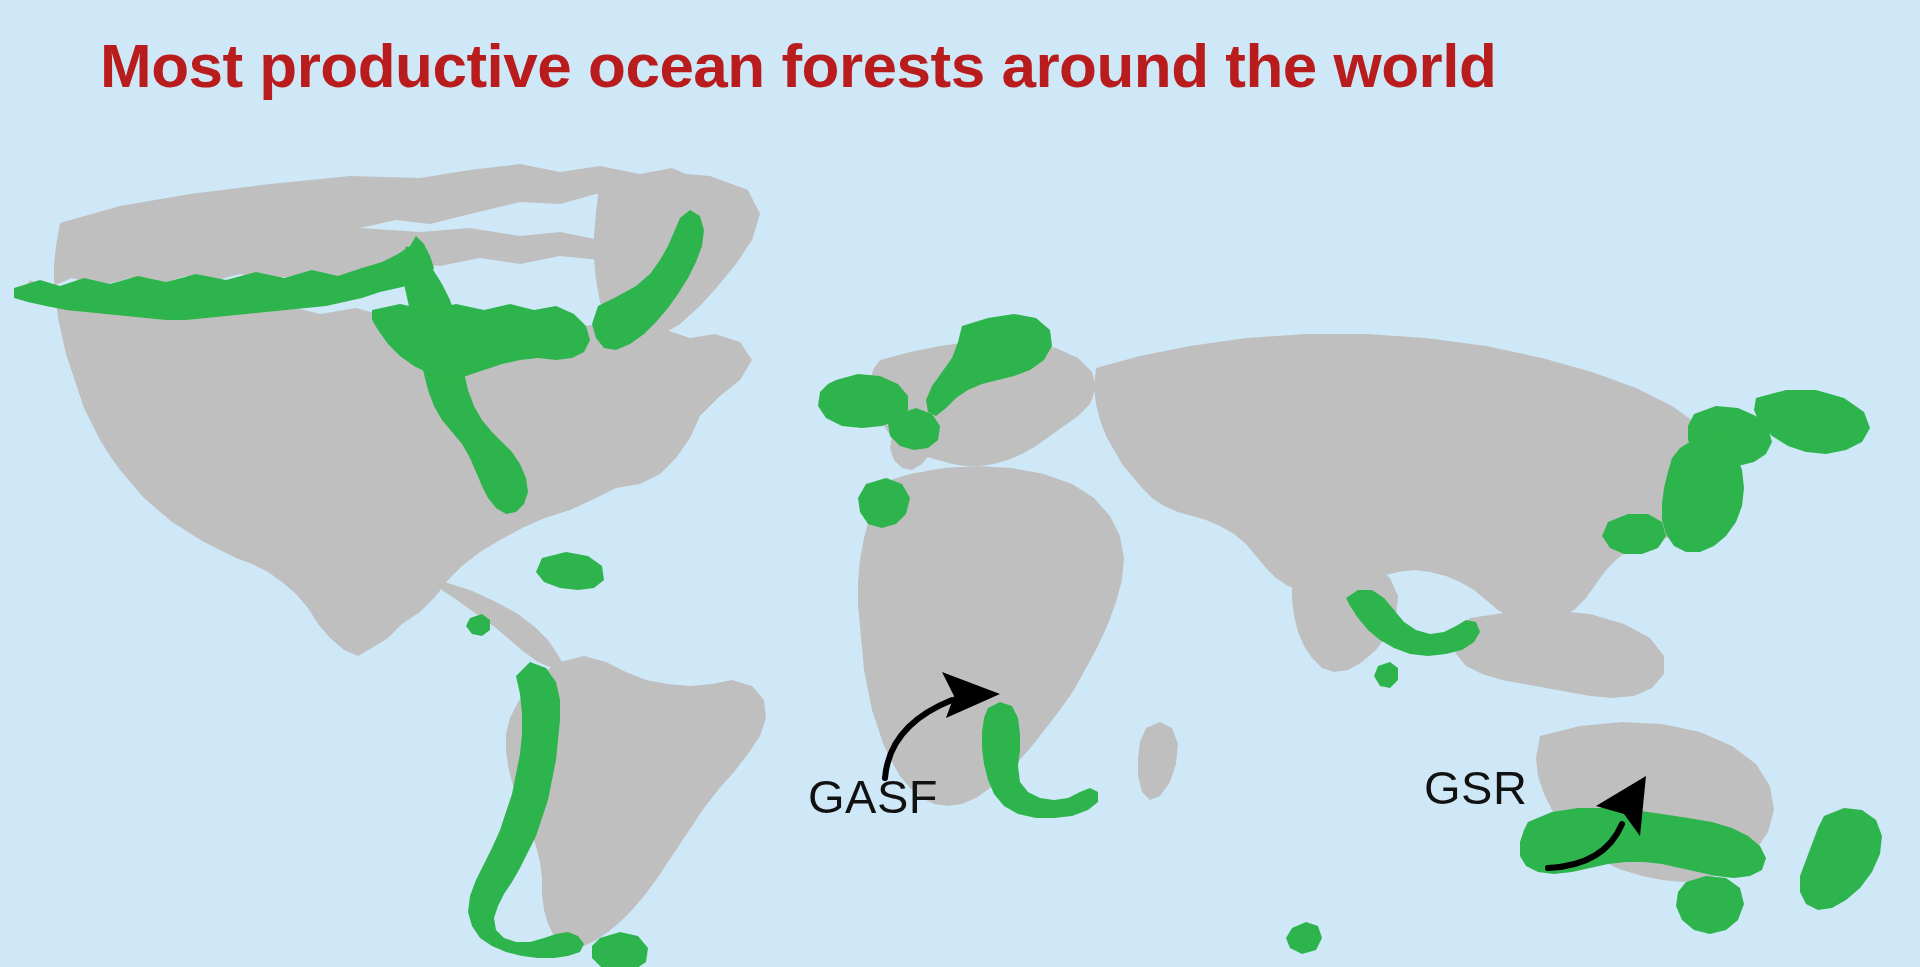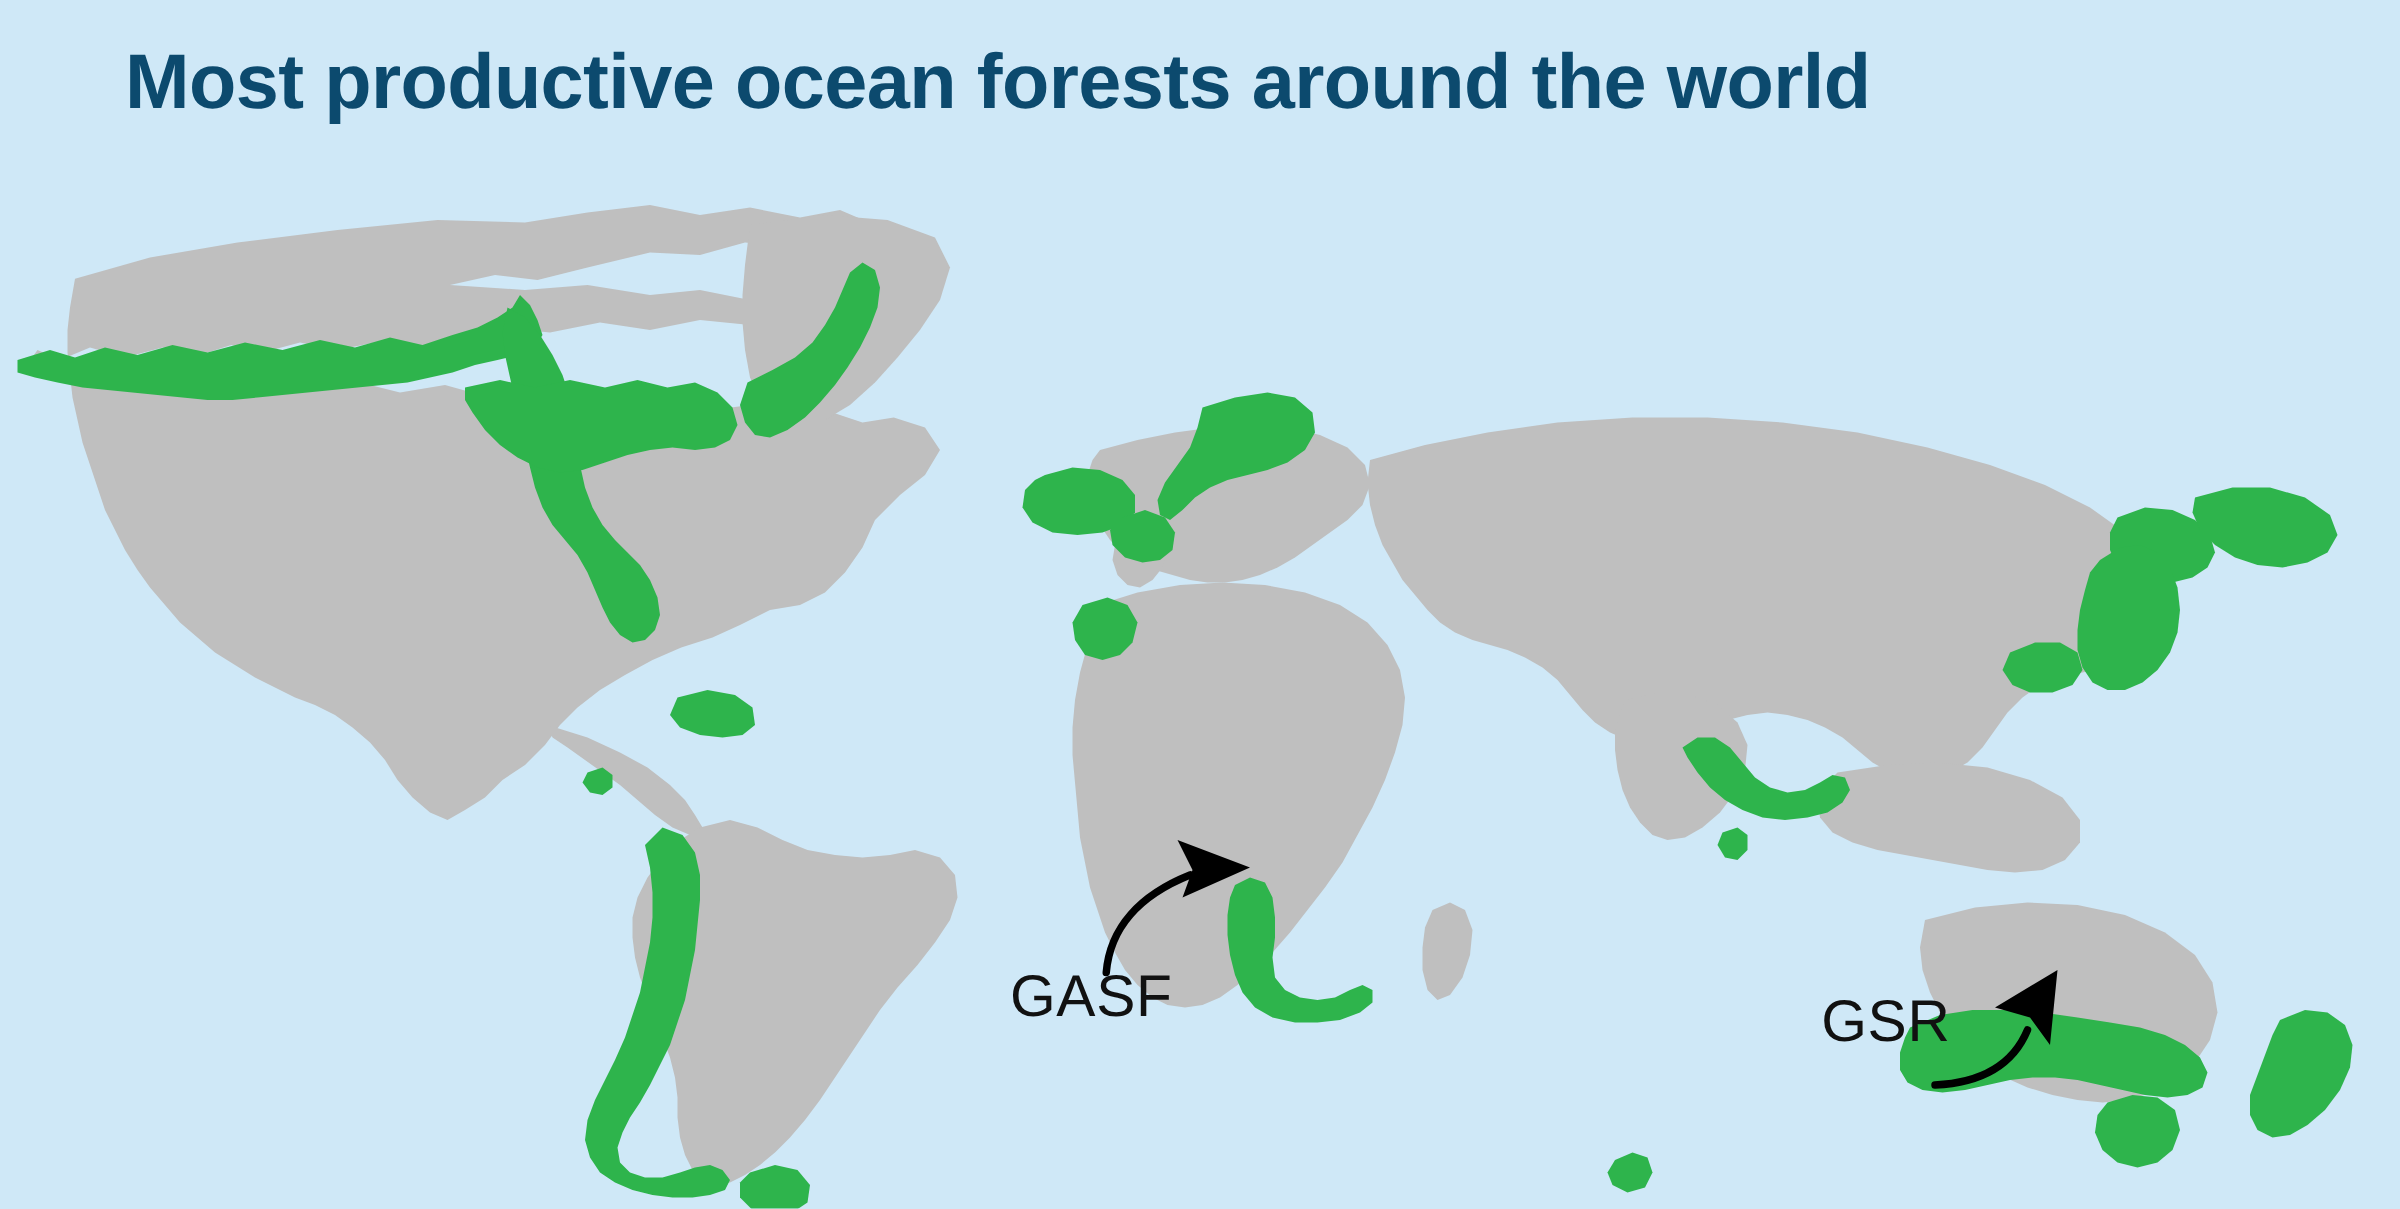--- a/index.html
+++ b/index.html
@@ -14,21 +14,21 @@
     background: #cfe8f7;
     overflow: hidden;
     font-family: "Liberation Sans", "DejaVu Sans", sans-serif;
   }
   #title {
     position: absolute;
     left: 100px;
     top: 32px;
     font-size: 62px;
     font-weight: bold;
-    color: #0c4a6e;
+    color: #b91c1c;
     letter-spacing: -0.5px;
     white-space: nowrap;
     line-height: 1.1;
   }
   #map-wrap {
     position: absolute;
     left: 0;
     top: 128px;
     width: 1920px;
     height: 839px;
@@ -40,21 +40,21 @@
   }
   .annotation-label {
     position: absolute;
     font-size: 47px;
     font-weight: 400;
     color: #111111;
     white-space: nowrap;
     letter-spacing: 0.5px;
   }
   #label-gasf { left: 808px; top: 769px; }
-  #label-gsr  { left: 1424px; top: 789px; margin-left: 33px; }
+  #label-gsr  { left: 1424px; top: 760px; }
   .ann-svg {
     position: absolute;
     left: 0; top: 0;
     width: 1920px;
     height: 967px;
     pointer-events: none;
     overflow: visible;
   }
 </style>
 </head>

